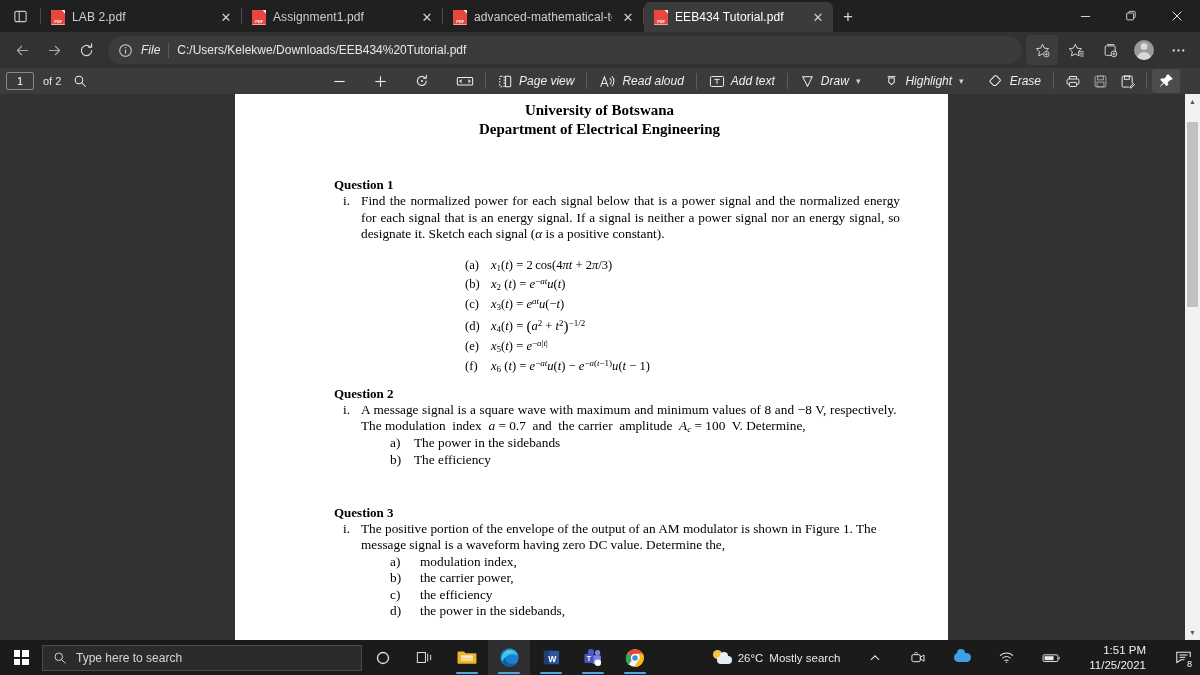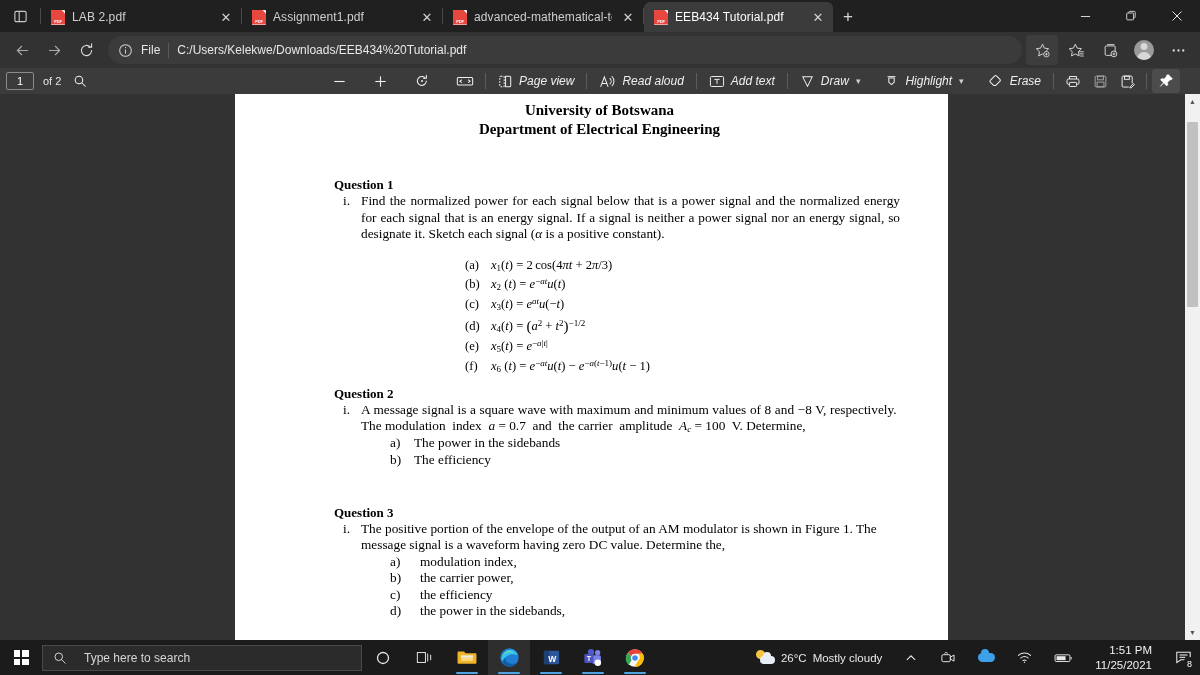--- a/index.html
+++ b/index.html
@@ -74,21 +74,21 @@
     width: 32px; height: 30px; display: flex; align-items: center; justify-content: center;
     color: #a9a9a9; flex: 0 0 auto;
   }
   .navbtn.on { color: #e3e3e3; }
   .omnibox {
     flex: 1 1 auto; height: 28px; margin-left: 6px; margin-right: 4px;
     background: #3b3b3b; border-radius: 14px; display: flex; align-items: center;
     padding: 0 10px; gap: 8px; min-width: 0;
   }
   .omni-info { width: 15px; height: 15px; flex: 0 0 auto; color: #d2d2d2; }
-  .omni-scheme { font-size: 12px; color: #e6e6e6; flex: 0 0 auto; }
+  .omni-scheme { font-size: 12px; color: #e6e6e6; flex: 0 0 auto; font-style: italic; }
   .omni-divider { width: 1px; height: 15px; background: #5a5a5a; flex: 0 0 auto; }
   .omni-url {
     font-size: 12px; color: #e8e8e8; white-space: nowrap; overflow: hidden;
     text-overflow: ellipsis; flex: 1 1 auto;
   }
   .navright { display: flex; align-items: center; gap: 2px; flex: 0 0 auto; }
   .navicon {
     width: 32px; height: 30px; display: flex; align-items: center; justify-content: center;
     color: #d9d9d9; border-radius: 4px;
   }
@@ -191,34 +191,34 @@
     width: 42px; height: 35px; display: flex; align-items: center; justify-content: center;
     flex: 0 0 auto;
   }
   .winlogo {
     width: 15px; height: 15px; display: grid; grid-template-columns: 1fr 1fr;
     grid-template-rows: 1fr 1fr; gap: 2px;
   }
   .winlogo span { background: #ffffff; }
   .searchbox {
     width: 320px; height: 26px; background: #2b2b2b; border: 1px solid #4a4a4a;
-    display: flex; align-items: center; gap: 17px; padding: 0 10px;
+    display: flex; align-items: center; gap: 9px; padding: 0 10px;
     flex: 0 0 auto; color: #d6d6d6; font-size: 12px;
   }
   .tb-icon {
     width: 42px; height: 35px; display: flex; align-items: center; justify-content: center;
     flex: 0 0 auto; position: relative;
   }
   .tb-icon.running::after {
     content: ""; position: absolute; bottom: 1px; left: 50%; transform: translateX(-50%);
     width: 22px; height: 2.5px; background: #4fa3e3; border-radius: 2px;
   }
   .tb-icon.active { background: #2e2e2e; }
   .tray {
-    margin-left: auto; display: flex; align-items: center; gap: 10px;
+    margin-left: auto; display: flex; align-items: center; gap: 16px;
     color: #e9e9e9; font-size: 11.5px; padding-right: 4px; flex: 0 0 auto;
   }
   .tray-item {
     display: flex; align-items: center; gap: 6px; padding: 0 6px; height: 35px;
   }
   .clock {
     display: flex; flex-direction: column; align-items: flex-end; justify-content: center;
     line-height: 1.25; font-size: 11.5px; padding: 0 8px 0 6px; color: #f0f0f0;
   }
   .notif {
@@ -671,21 +671,21 @@
       </svg>
     </div>
 
     <div class="tray">
       <div class="tray-item">
         <span class="weather-ico">
             <span class="sun"></span>
             <span class="cloud"></span>
           </span>
         <span>26°C</span>
-        <span>Mostly cloudy</span>
+        <span>Mostly search</span>
       </div>
       <div class="tray-item" style="padding:0 7px">
         <svg width="12" height="12" viewBox="0 0 14 14" fill="none" stroke="#e9e9e9" stroke-width="1.2" stroke-linecap="round">
             <polyline points="2.5,8.8 7,4.4 11.5,8.8"></polyline>
           </svg>
       </div>
       <div class="tray-item" style="padding:0 6px">
         <svg width="16" height="14" viewBox="0 0 18 16" fill="none" stroke="#e9e9e9" stroke-width="1.1">
           <rect x="2" y="4.2" width="9.6" height="8" rx="1.6"></rect>
           <path d="M11.8 7l4.1-2.4v7L11.8 9.2z"></path>

